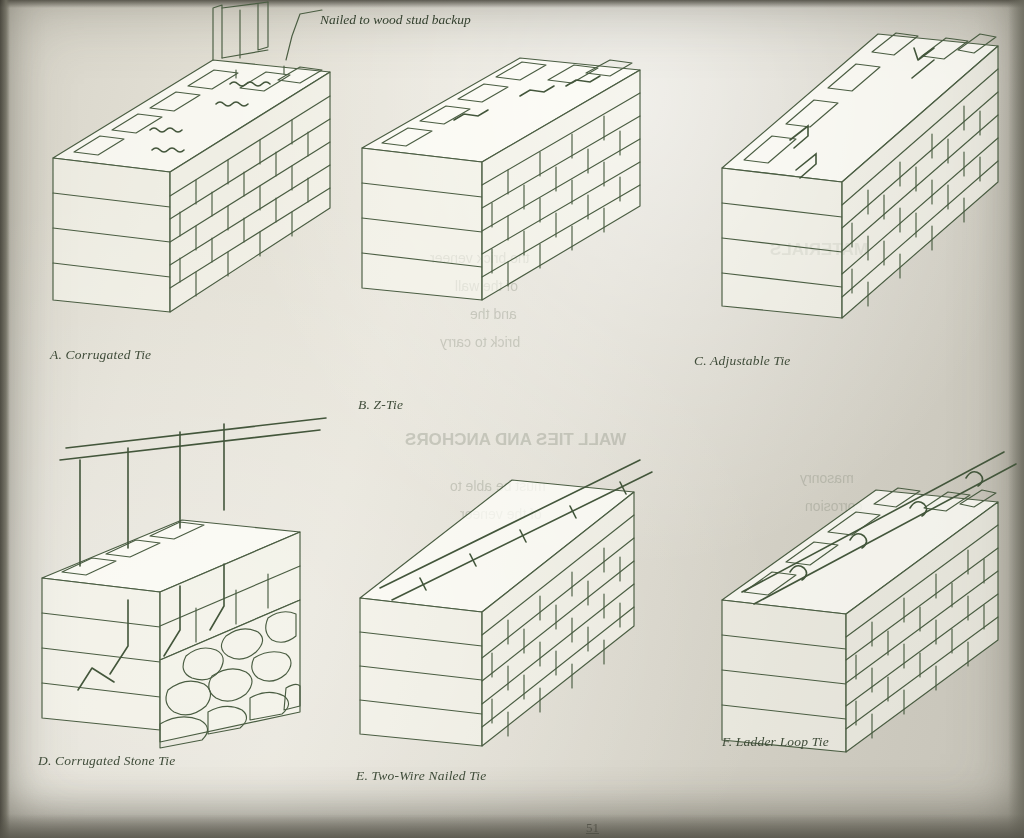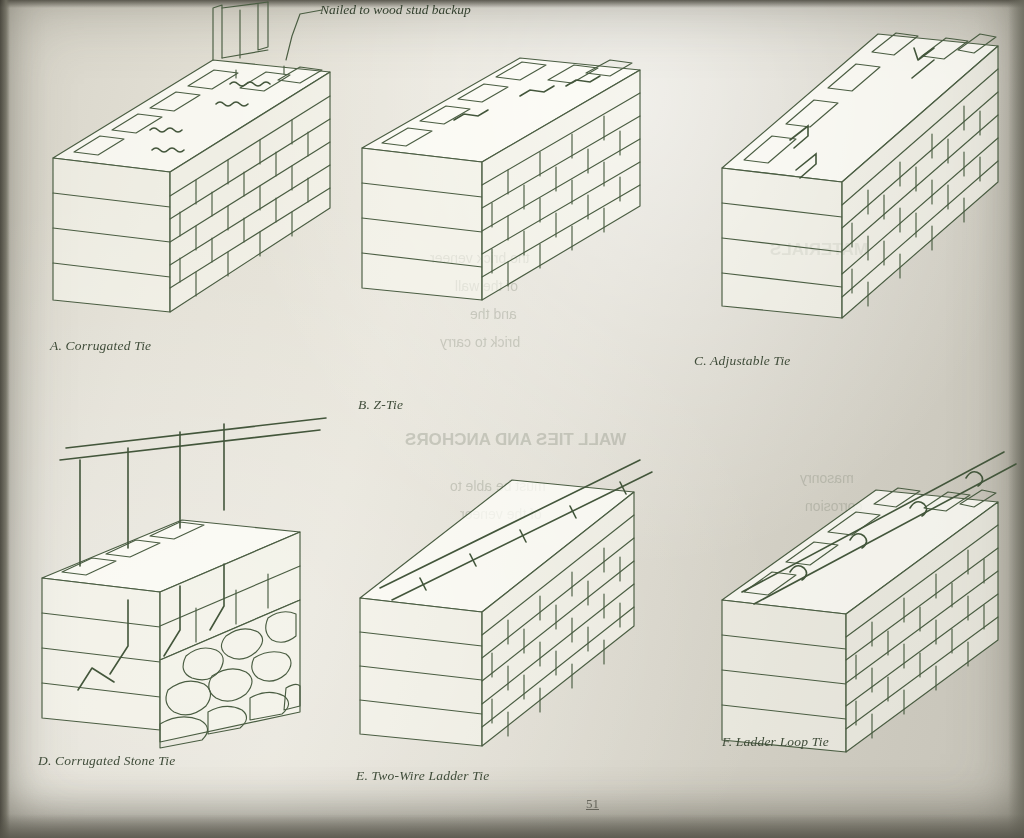--- a/index.html
+++ b/index.html
@@ -33,21 +33,21 @@
     white-space:nowrap;pointer-events:none;
   }
 
   svg.art{position:absolute;left:0;top:0;width:1024px;height:838px;pointer-events:none;}
   .ln{fill:none;stroke:#4a5d42;stroke-width:1.15;stroke-linejoin:round;stroke-linecap:round;}
   .ln2{fill:none;stroke:#43563b;stroke-width:1.6;stroke-linecap:round;}
   .face{fill:rgba(250,249,240,0.55);stroke:#4a5d42;stroke-width:1.15;stroke-linejoin:round;}
   .faceTop{fill:rgba(255,255,250,0.75);stroke:#4a5d42;stroke-width:1.15;stroke-linejoin:round;}
   .cap{position:absolute;font-style:italic;font-size:13.5px;color:#3f4c39;letter-spacing:.2px;white-space:nowrap;}
   .note{position:absolute;font-style:italic;font-size:13.5px;color:#33402e;white-space:nowrap;}
-  .pagenum{position:absolute;left:586px;top:796px;font-size:13px;color:#4a4a40;opacity:.75;text-decoration:underline;}
+  .pagenum{position:absolute;left:586px;top:820px;font-size:13px;color:#4a4a40;opacity:.75;text-decoration:underline;}
 </style>
 </head>
 <body>
 
 <div id="page">
 
   <div class="edge top"></div>
   <div class="edge left"></div>
   <div class="edge right"></div>
   <div class="edge bottom"></div>
@@ -357,23 +357,23 @@
 
       <path class="ln2" d="M742,592 L1004,452"></path>
       <path class="ln2" d="M754,604 L1016,464"></path>
       <path class="ln2" d="M790,572 q6,-10 14,-4 q6,6 -2,12"></path>
       <path class="ln2" d="M850,540 q6,-10 14,-4 q6,6 -2,12"></path>
       <path class="ln2" d="M910,508 q6,-10 14,-4 q6,6 -2,12"></path>
       <path class="ln2" d="M966,478 q6,-10 14,-4 q6,6 -2,12"></path>
     </g>
   </svg>
 
-  <div class="note" style="left:320px;top:2px;">Nailed to wood stud backup</div>
-
-  <div class="cap" style="left:50px;top:338px;">A. Corrugated Tie</div>
+  <div class="note" style="left:320px;top:12px;">Nailed to wood stud backup</div>
+
+  <div class="cap" style="left:50px;top:347px;">A. Corrugated Tie</div>
   <div class="cap" style="left:358px;top:349px;margin-top:48px;">B. Z-Tie</div>
   <div class="cap" style="left:694px;top:353px;">C. Adjustable Tie</div>
   <div class="cap" style="left:38px;top:753px;">D. Corrugated Stone Tie</div>
-  <div class="cap" style="left:356px;top:768px;">E. Two-Wire Ladder Tie</div>
+  <div class="cap" style="left:356px;top:768px;">E. Two-Wire Nailed Tie</div>
   <div class="cap" style="left:722px;top:734px;">F. Ladder Loop Tie</div>
 
   <div class="pagenum">51</div>
 </div>
 
 </body></html>

